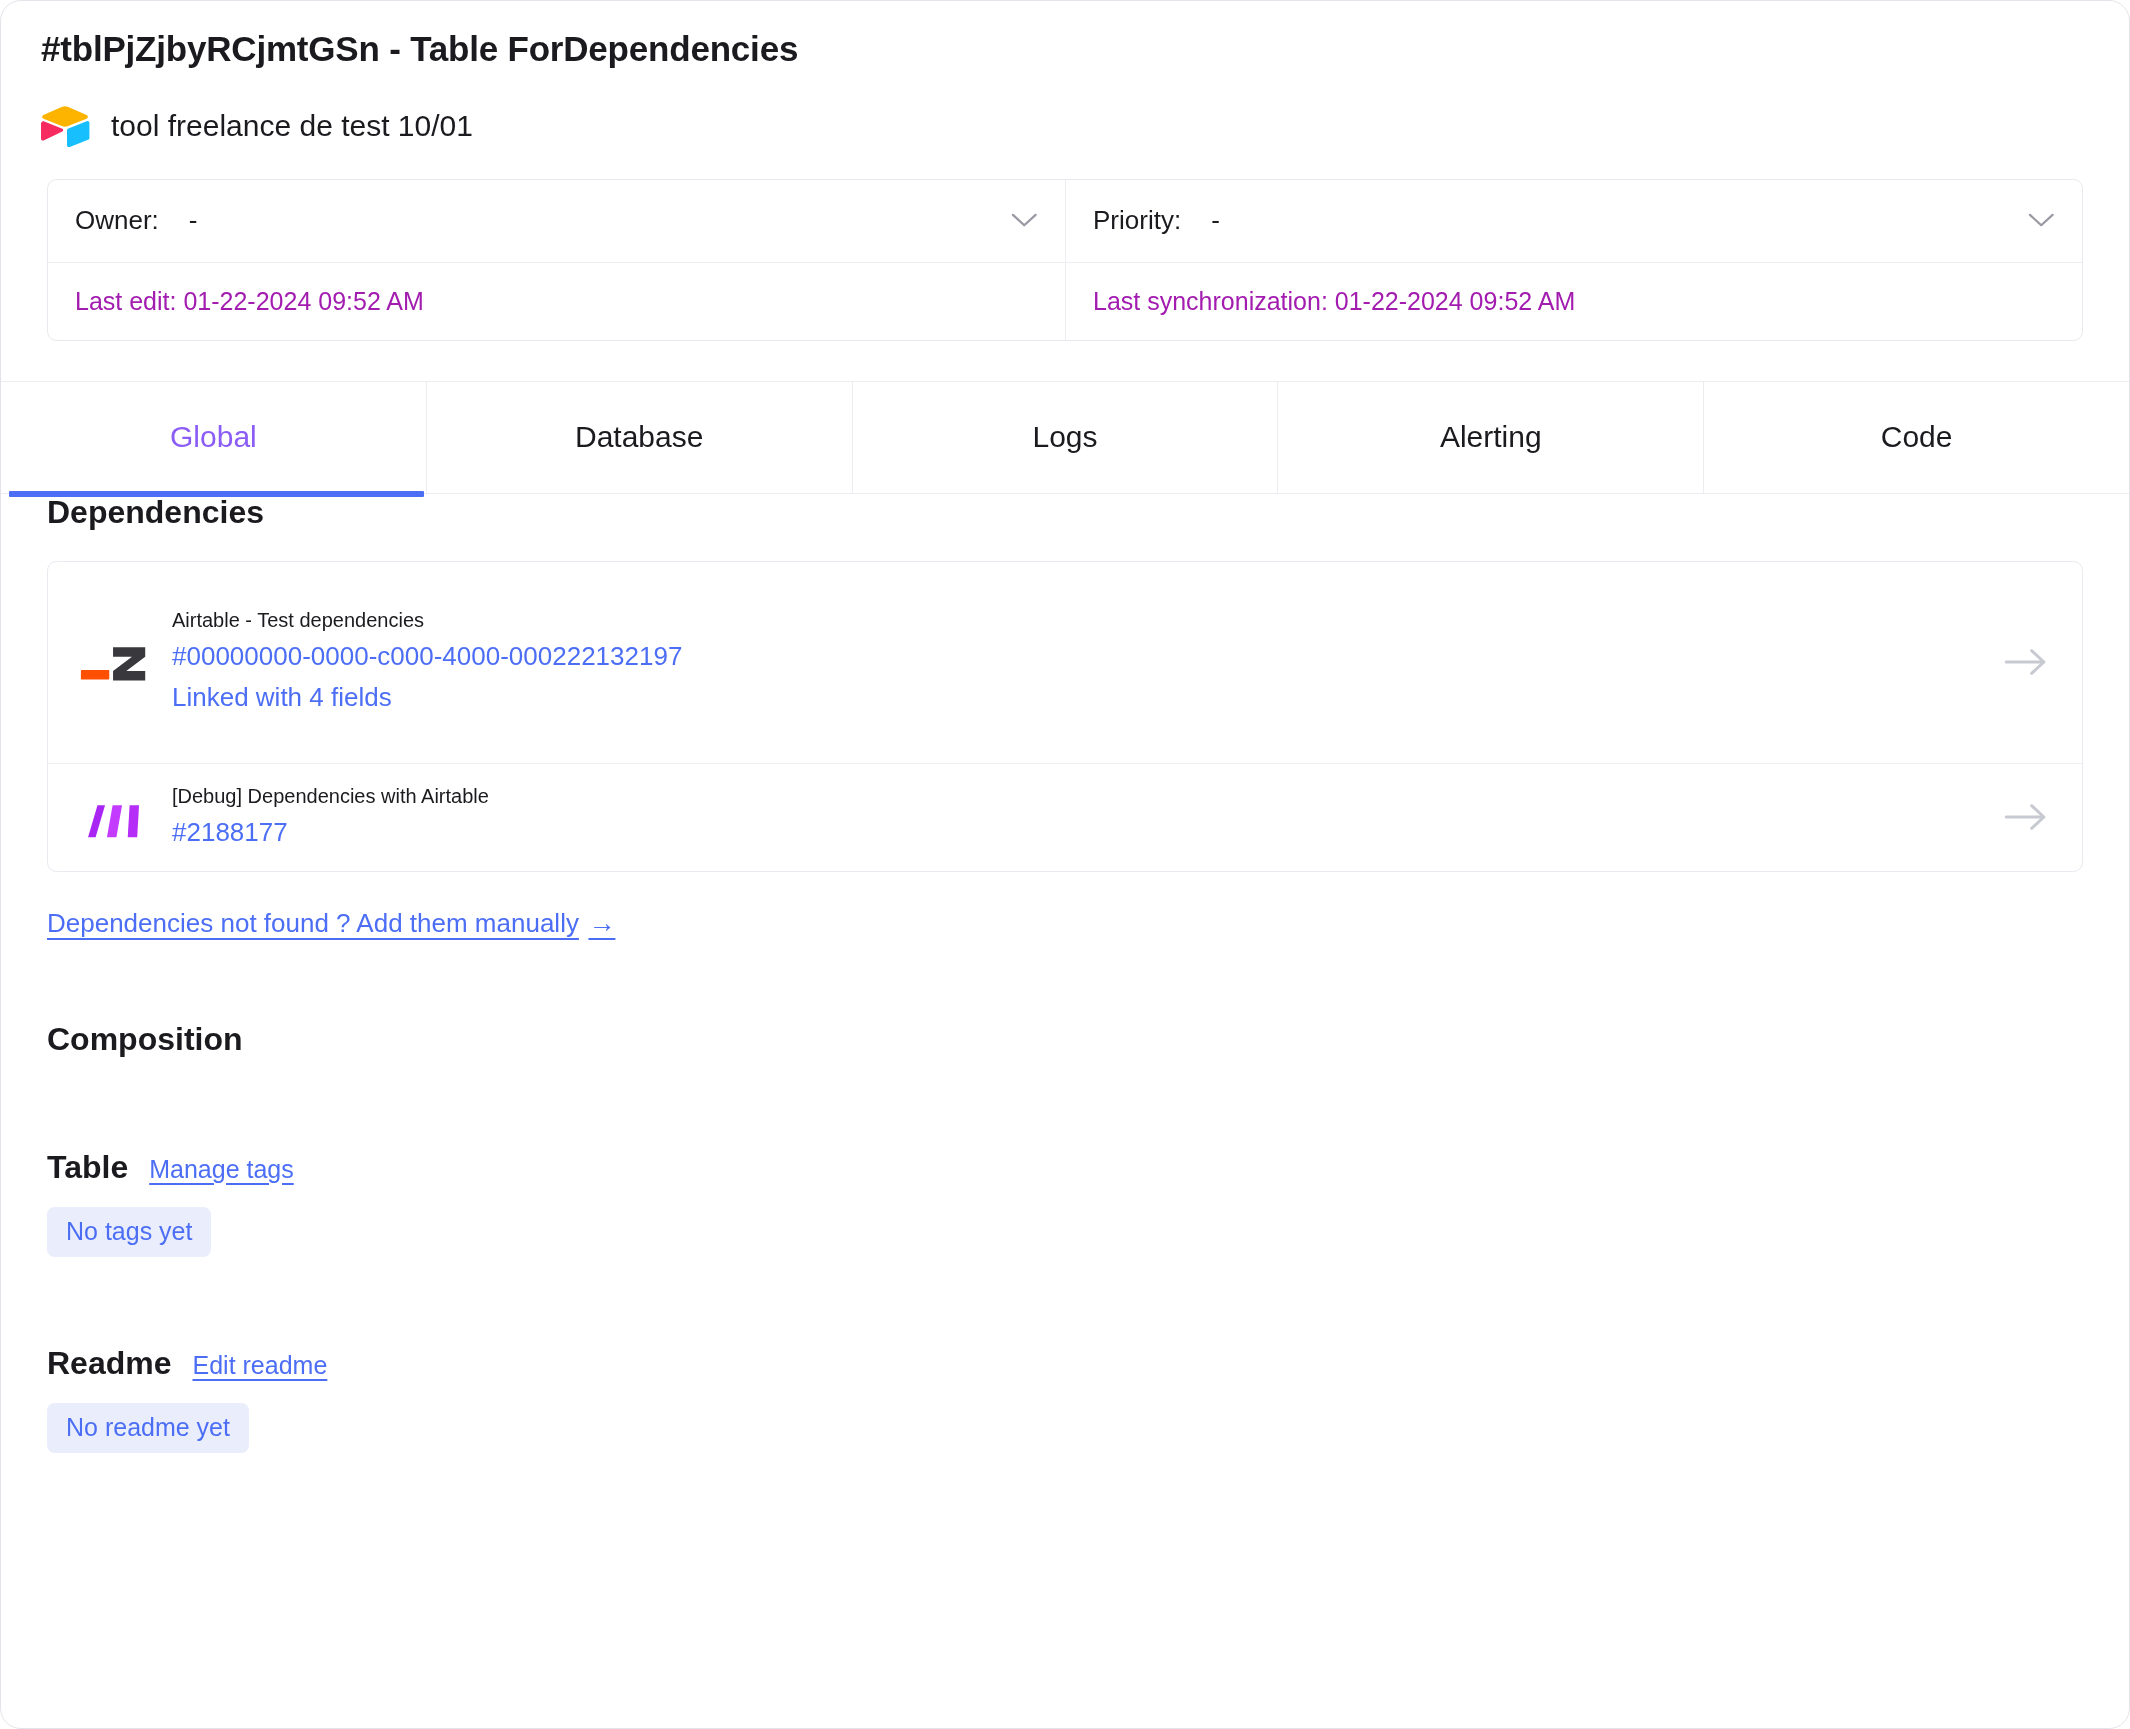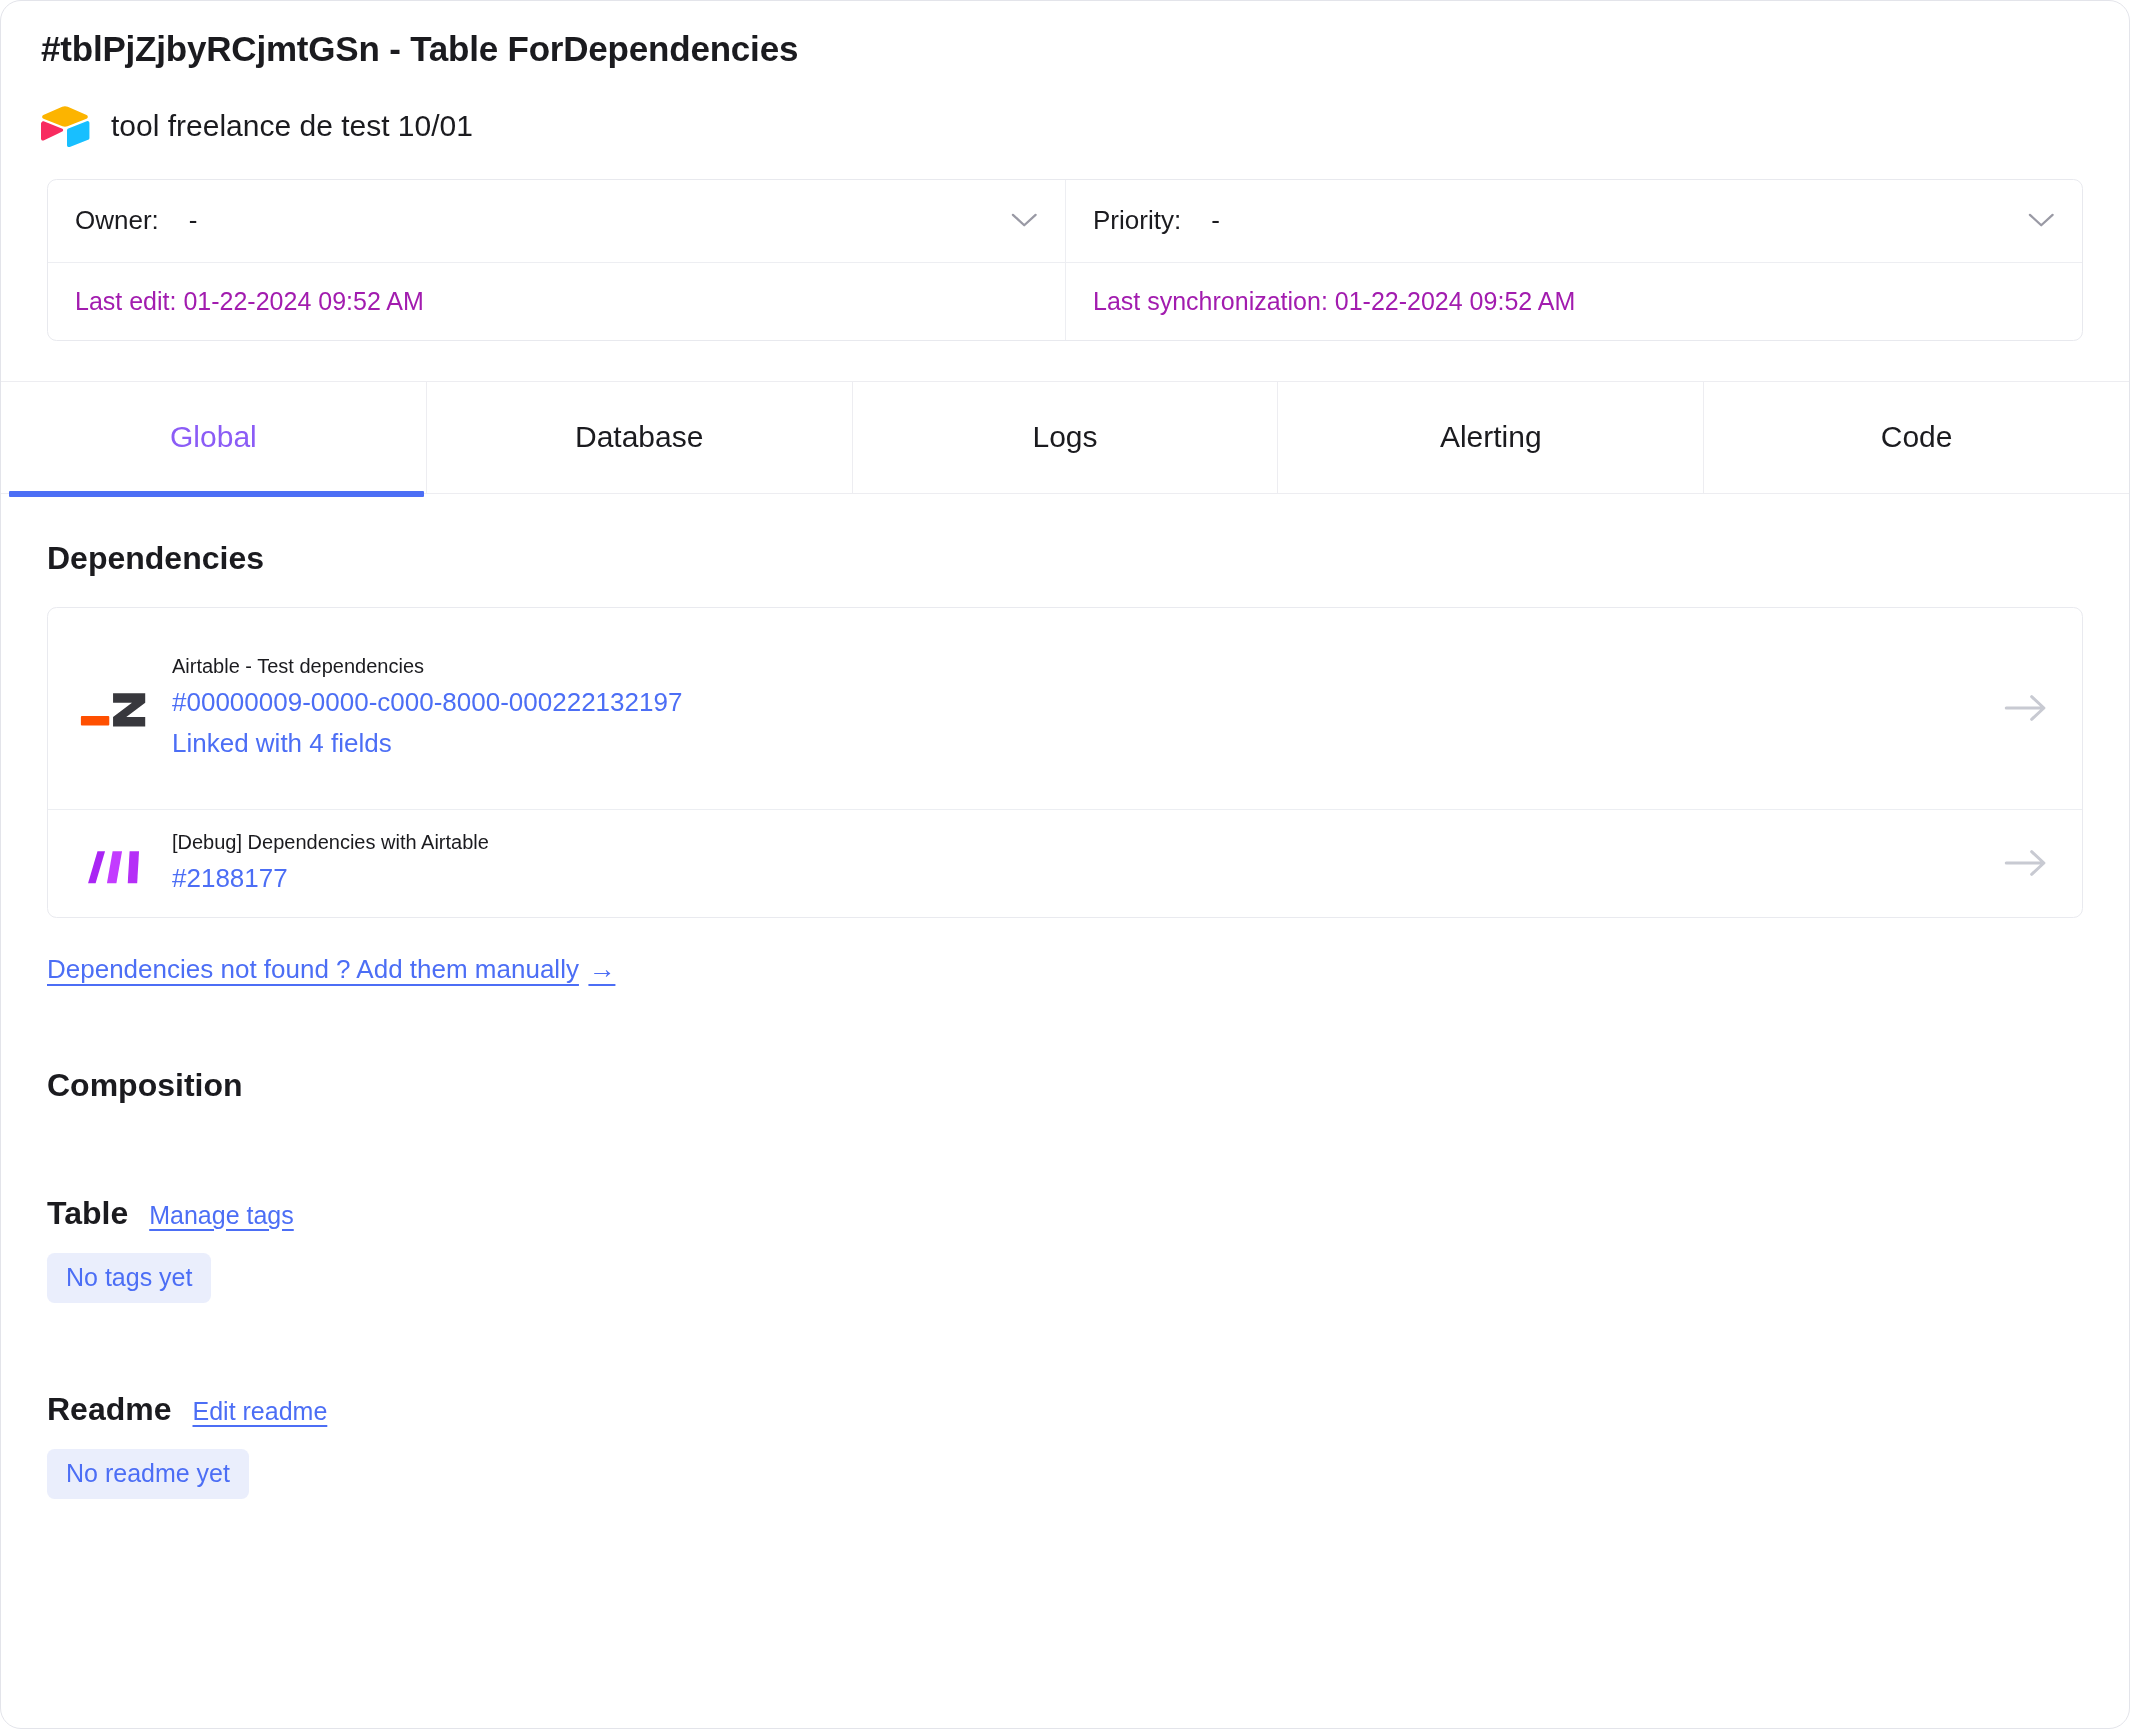--- a/index.html
+++ b/index.html
@@ -150,21 +150,20 @@
     border-radius: 1px;
   }
 
   
   .body { padding: 0 46px; }
 
   .section-title {
     font-size: 32px;
     font-weight: bold;
     color: #1b1b1f;
-    margin-top: 46px;
   }
 
   
   .dep-card {
     margin-top: 30px;
     border: 1.9px solid #e9eaef;
     border-radius: 9.5px;
     overflow: hidden;
     background: #fff;
   }
@@ -339,21 +338,21 @@
 
       <div class="dep-row r1">
         <div class="dep-icon">
           <svg width="70" height="53" viewBox="0 0 74 56" xmlns="http://www.w3.org/2000/svg">
             <rect x="2" y="36" width="30" height="10" rx="1" fill="#ff4f00"></rect>
             <path d="M36 12 H70 V22 L50 37 H70 V47 H36 V37 L56 22 H36 Z" fill="#38383d"></path>
           </svg>
         </div>
         <div class="dep-texts">
           <div class="dep-name">Airtable - Test dependencies</div>
-          <div class="dep-id">#00000009-0000-c000-8000-000222132197</div>
+          <div class="dep-id">#00000000-0000-c000-4000-000222132197</div>
           <div class="dep-sub">Linked with 4 fields</div>
         </div>
         <span class="dep-arrow">
           <svg width="48" height="32" viewBox="0 0 50 34">
               <path d="M4 17 H44 M31 5 L44 17 L31 29" fill="none" stroke="#c8cad2" stroke-width="3.2" stroke-linecap="round" stroke-linejoin="round"></path>
             </svg>
         </span>
       </div>
 
       <div class="dep-row r2">

